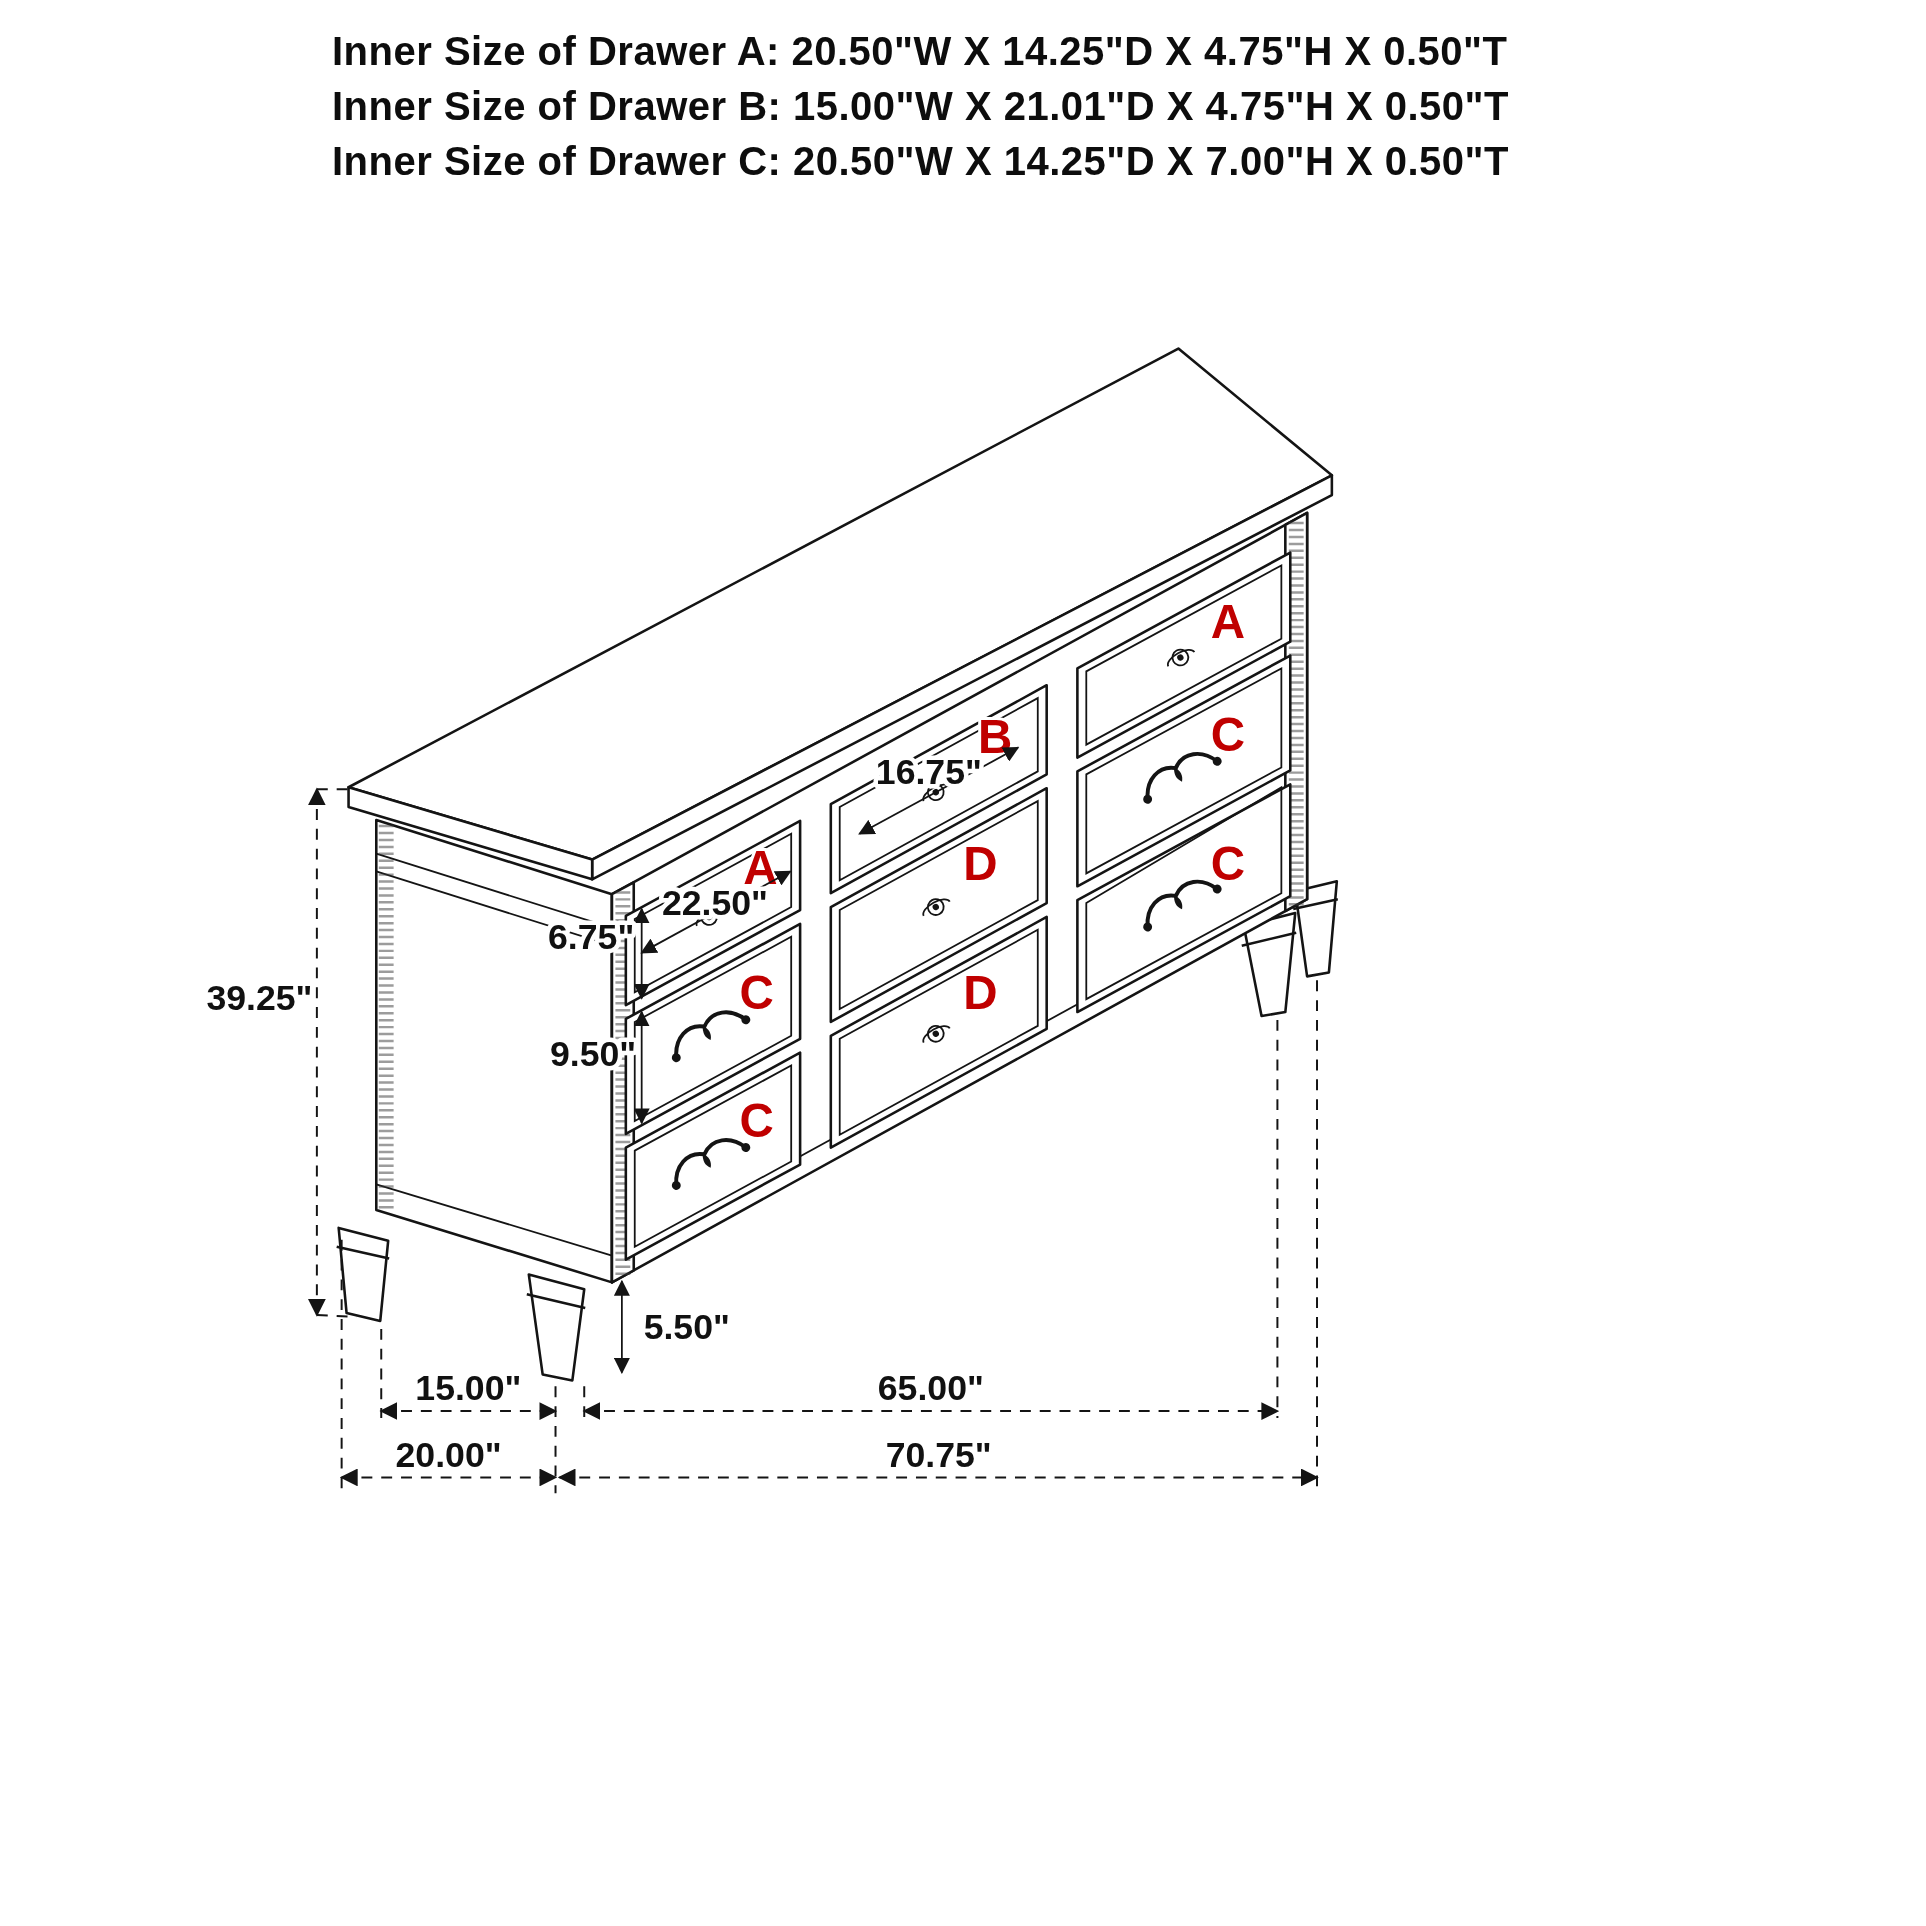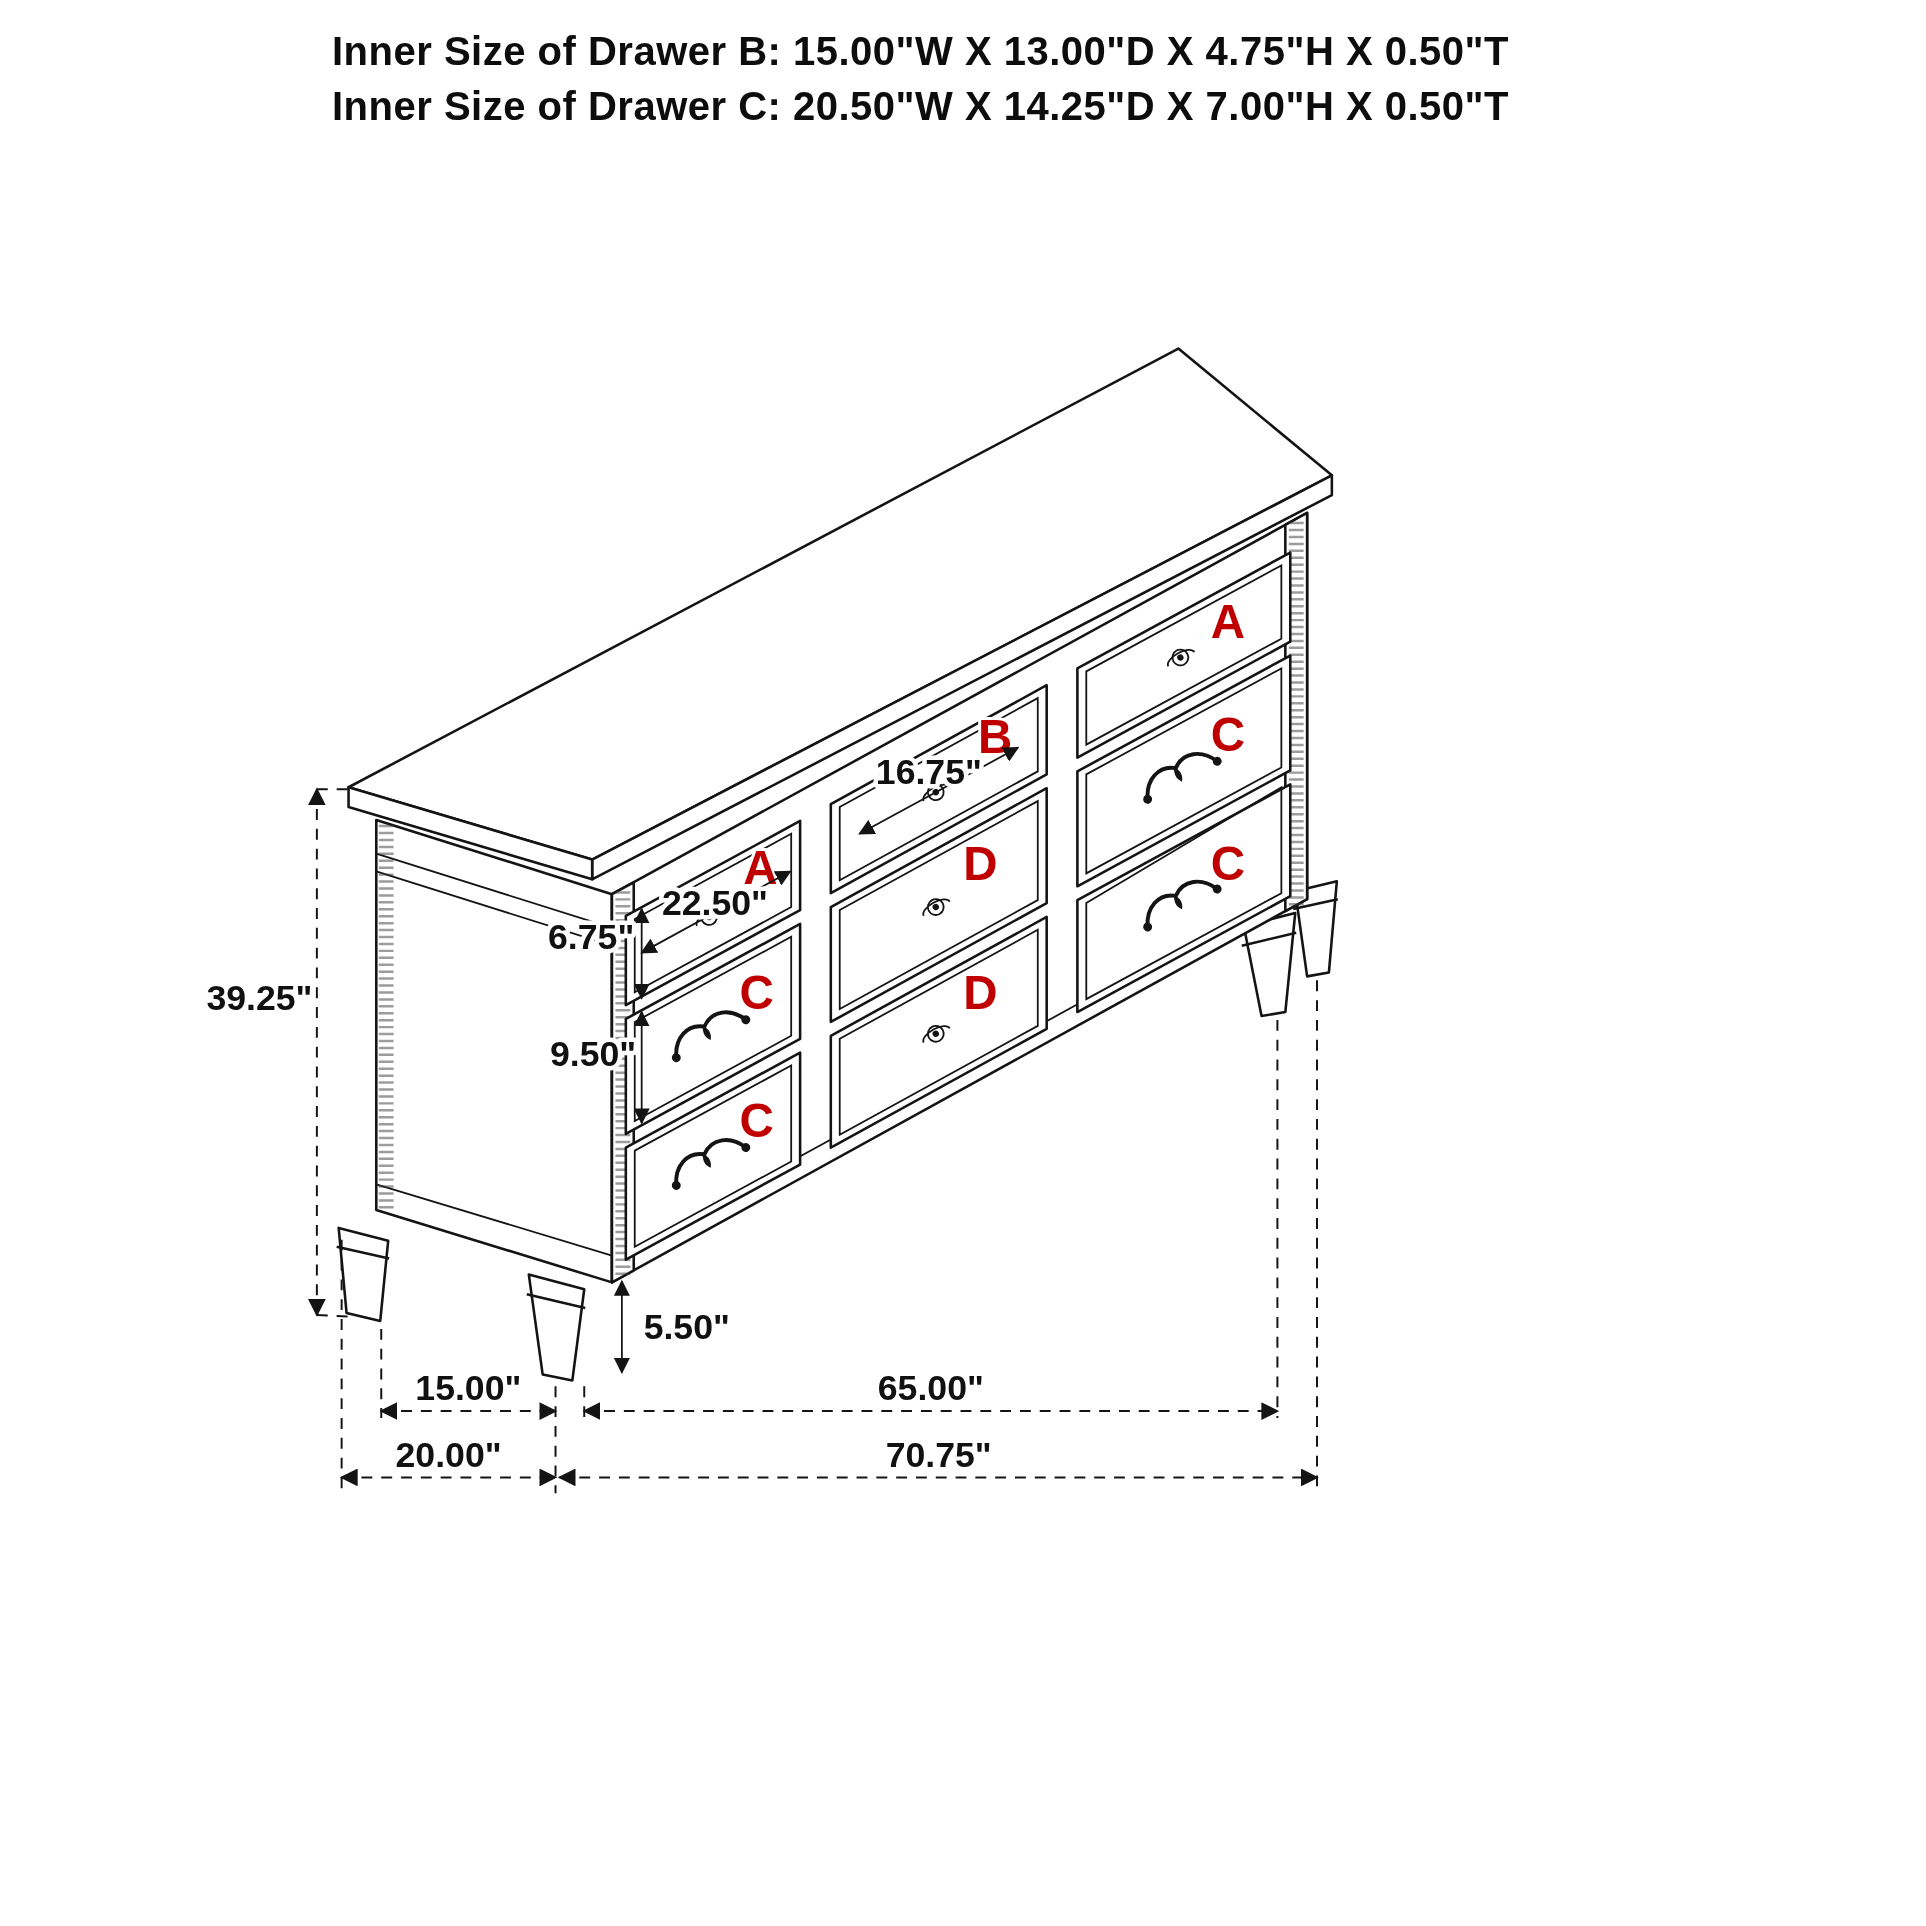--- a/index.html
+++ b/index.html
@@ -18,21 +18,22 @@
   .dl   { font:bold 48px "Liberation Sans", sans-serif; fill:#c00000; text-anchor:middle;
           dominant-baseline:central; paint-order:stroke; stroke:#fff; stroke-width:6; }
   .hw   { fill:none; stroke:#141414; stroke-width:4; stroke-linecap:round; }
 </style>
 </head>
 <body>
 
 <div class="canvas">
 
   <div class="hdr">
-    <div class="hline">Inner Size of Drawer B: 15.00"W X 13.00"D X 4.75"H X 0.50"T</div>
+    <div class="hline">Inner Size of Drawer A: 20.50"W X 14.25"D X 4.75"H X 0.50"T</div>
+    <div class="hline">Inner Size of Drawer B: 15.00"W X 21.01"D X 4.75"H X 0.50"T</div>
     <div class="hline">Inner Size of Drawer C: 20.50"W X 14.25"D X 7.00"H X 0.50"T</div>
   </div>
 
   <svg width="1927" height="1927" viewBox="0 0 1946 1946">
     <defs>
       <marker id="ah" viewBox="0 0 10 10" refX="9" refY="5" markerWidth="9" markerHeight="9" orient="auto-start-reverse">
         <path d="M0,0 L10,5 L0,10 z" fill="#141414"></path>
       </marker>
       <g id="bail">
         <path class="hw" d="M-42,8 C-34,-10 -16,-17 -2,-6 C12,-17 30,-10 38,8"></path>

